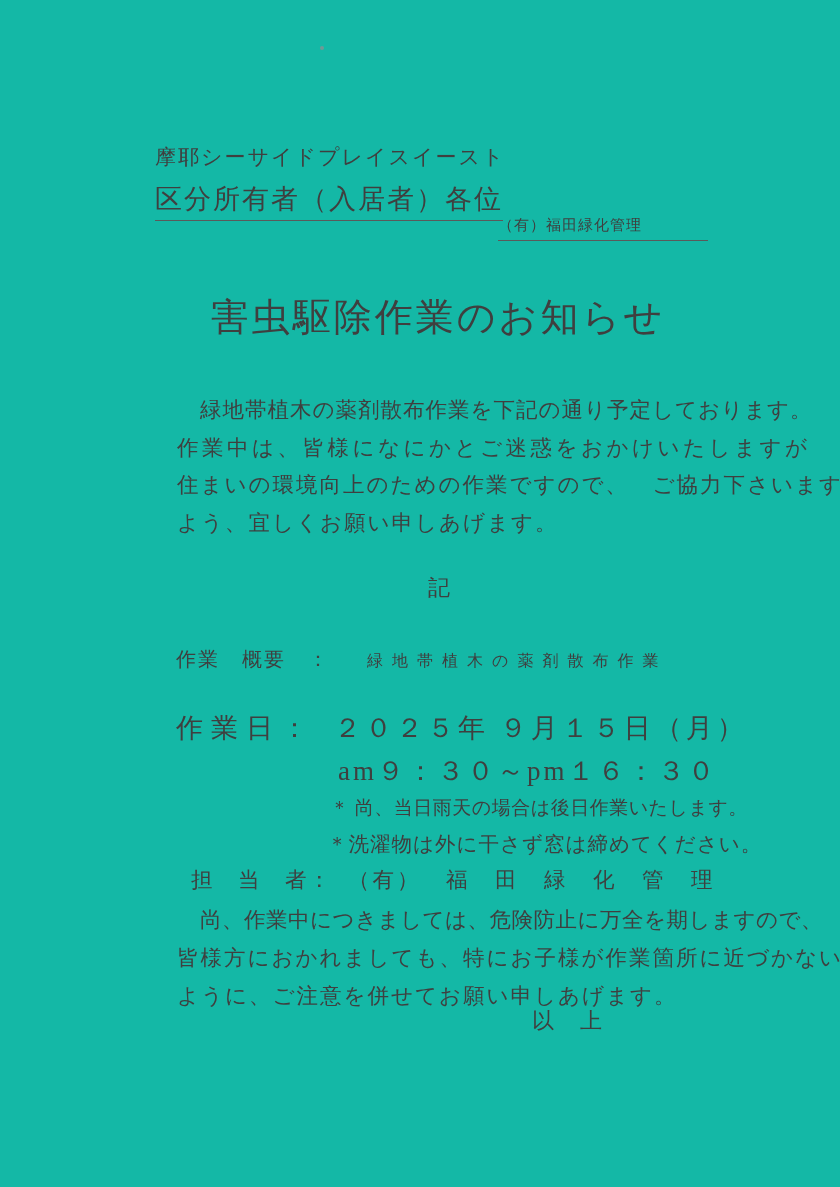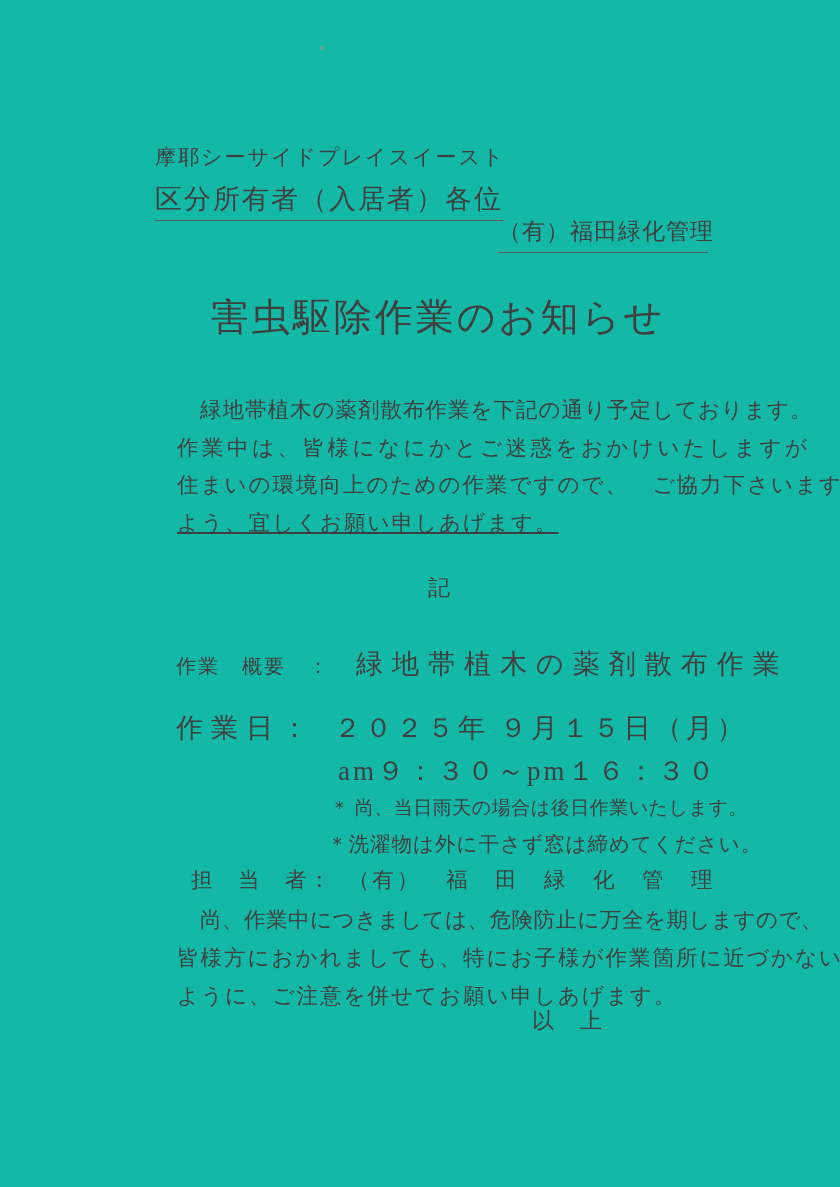--- a/index.html
+++ b/index.html
@@ -11,36 +11,36 @@
     color:#3f3f3f;
     font-family:"Liberation Serif","DejaVu Serif",serif;
     overflow:hidden;
   }
   .abs{position:absolute;white-space:nowrap;}
 
   .speck{position:absolute;left:320px;top:46px;width:4px;height:4px;border-radius:50%;background:#8f8f8f;opacity:.75;}
 
   .addr1{left:155px;top:143px;font-size:21px;letter-spacing:2px;}
   .addr2{left:155px;top:181px;font-size:27px;letter-spacing:2px;border-bottom:1.5px solid #5a5a5a;padding-bottom:3px;}
-  .sender{left:498px;top:216px;width:210px;font-size:23px;letter-spacing:1px;border-bottom:1.5px solid #5a5a5a;padding-bottom:5px;}
+  .sender{left:498px;top:216px;width:210px;font-size:15px;letter-spacing:1px;border-bottom:1.5px solid #5a5a5a;padding-bottom:5px;}
 
   .doc-title{left:0;top:292px;width:840px;text-align:center;font-size:38px;letter-spacing:3px;text-indent:12px;font-weight:400;margin:0;padding-left:12px;}
 
   .intro{left:177px;top:392px;width:565px;font-size:21.5px;line-height:37.5px;}
   .intro div{white-space:nowrap;}
   .intro .l0{text-indent:23px;letter-spacing:1px;}
   .intro .l1{letter-spacing:3.5px;}
   .intro .l2{letter-spacing:2px;}
-  .intro .l3{letter-spacing:2px;text-decoration:underline;}
+  .intro .l3{letter-spacing:2px;}
 
   .record{left:0;top:573px;width:840px;text-align:center;font-size:22px;text-indent:38px;}
 
   .overview{left:176px;top:646px;display:flex;align-items:baseline;gap:26px;}
   .overview .lbl{font-size:20px;letter-spacing:2px;}
-  .overview .val{font-size:27px;letter-spacing:9px;}
+  .overview .val{font-size:16px;letter-spacing:9px;margin-left:11px;}
 
   .dateline{left:176px;top:710px;display:flex;align-items:baseline;gap:18px;font-size:27px;}
   .dateline .lbl{letter-spacing:8px;}
   .dateline .val{letter-spacing:4px;}
 
   .timeline{left:338px;top:753px;font-size:27px;letter-spacing:3px;}
 
   .note1{left:330px;top:795px;font-size:19px;letter-spacing:.5px;}
   .note2{left:327px;top:830px;font-size:20.5px;letter-spacing:1px;text-align:right;}
 

